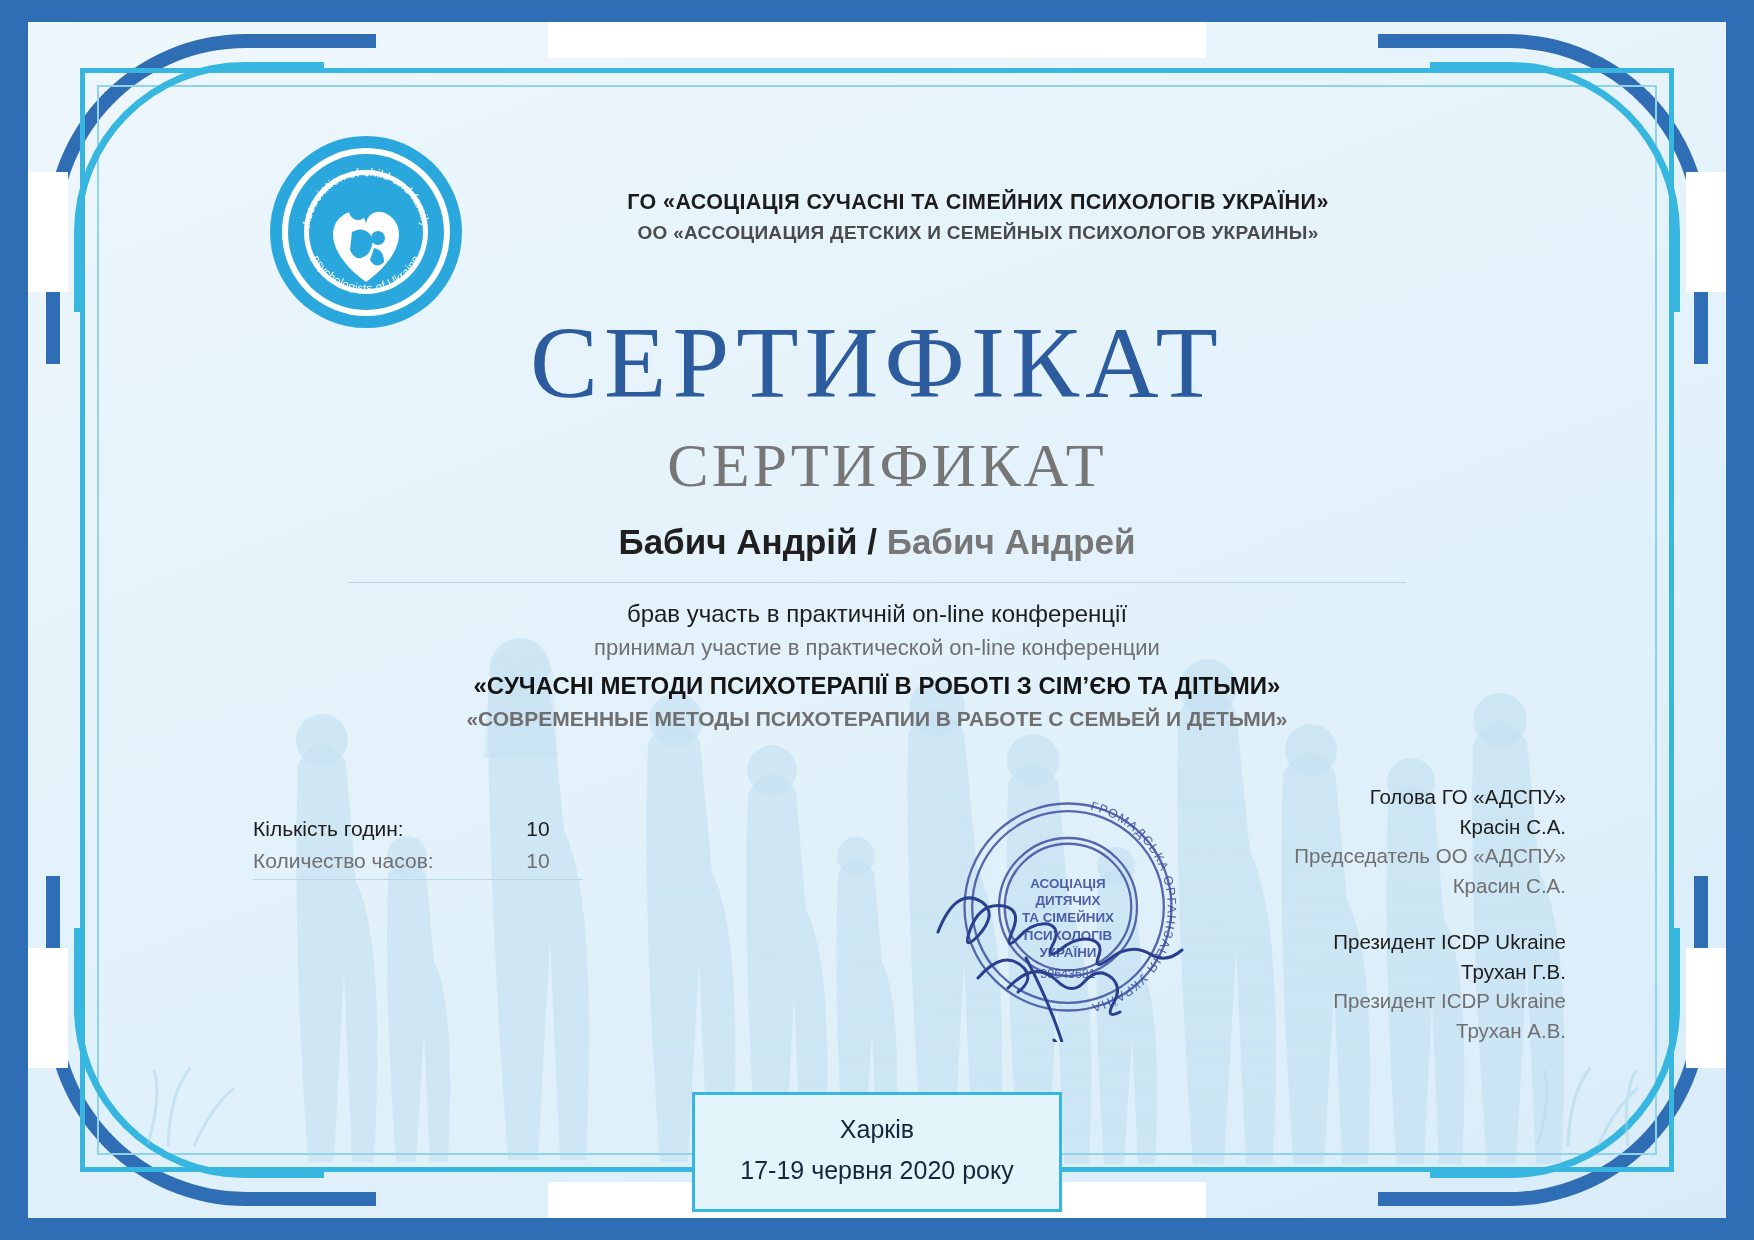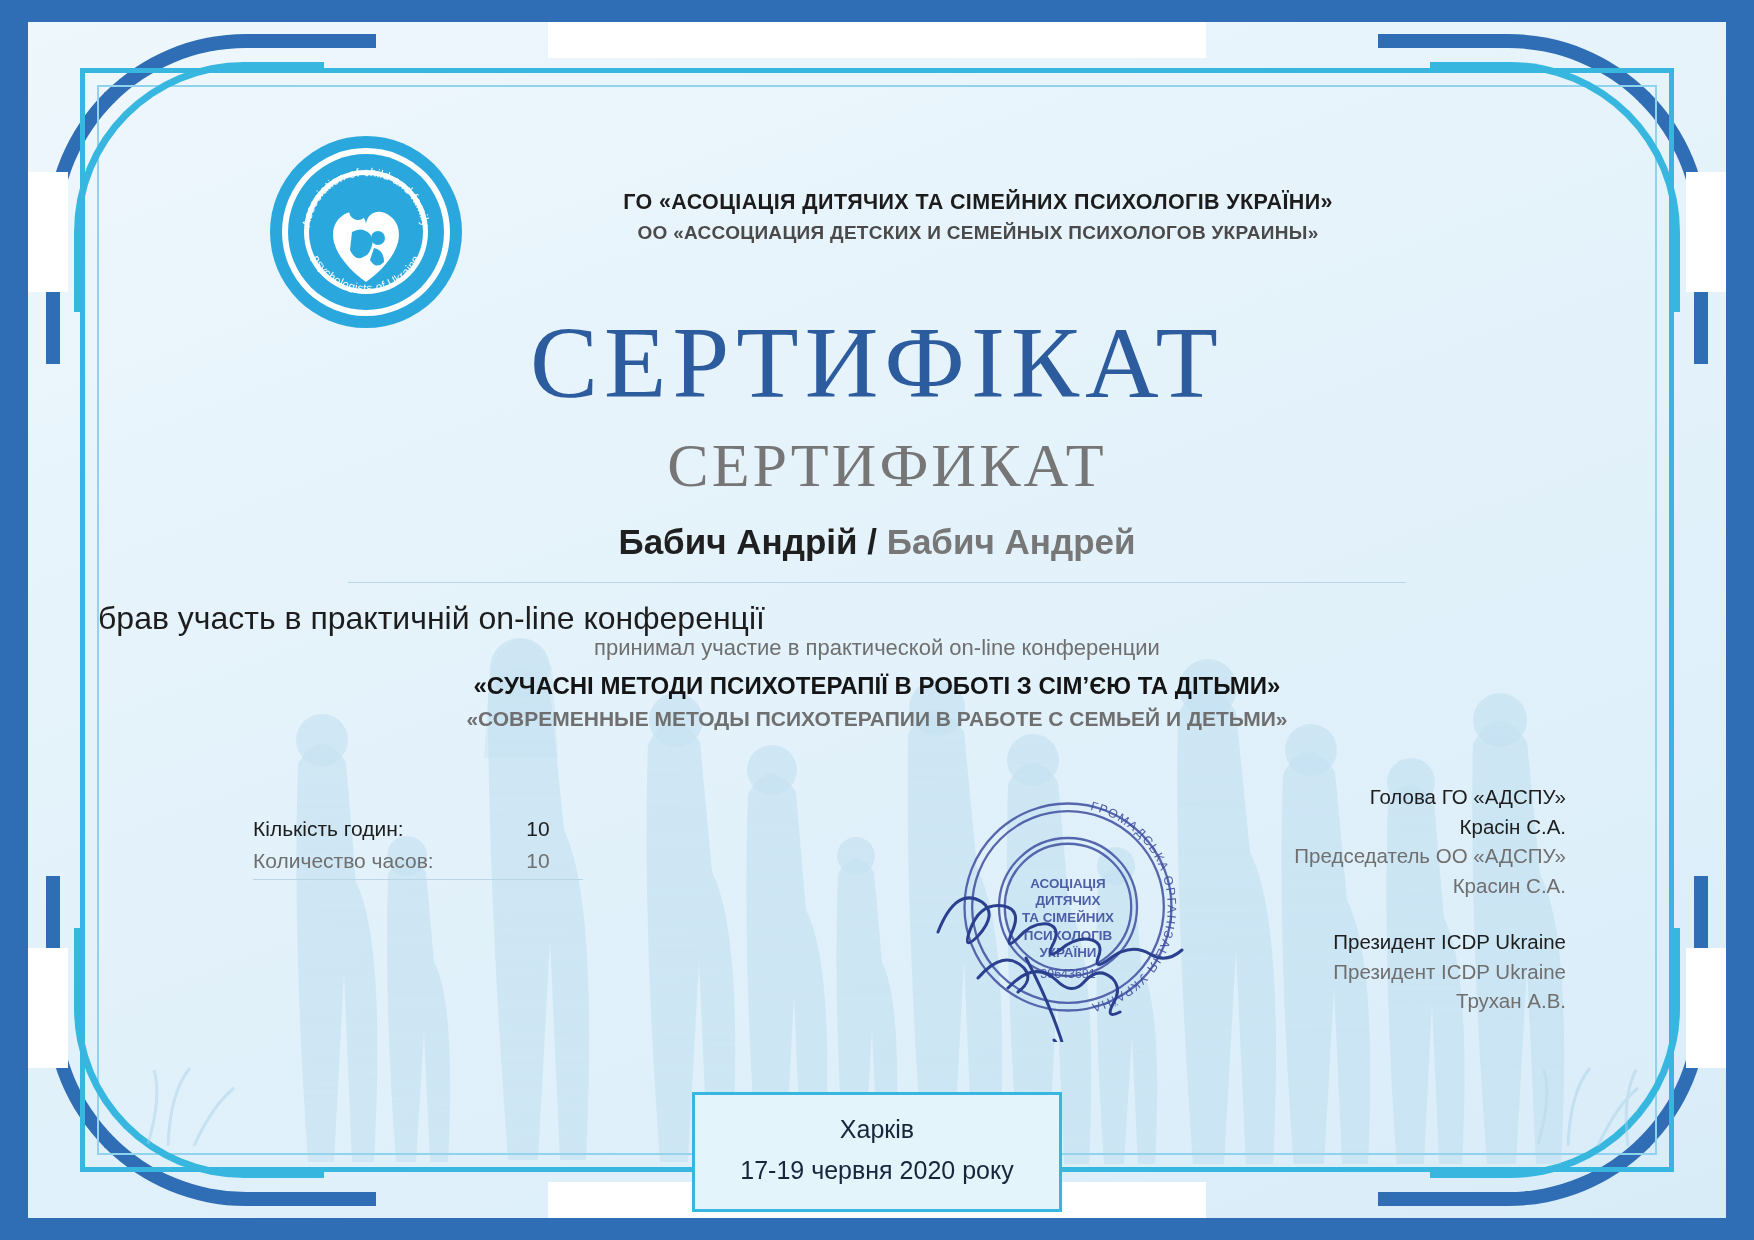--- a/index.html
+++ b/index.html
@@ -160,21 +160,21 @@
     position: absolute;
     left: 250px;
     right: 250px;
     top: 500px;
     height: 1px;
     background: #b9d6e6;
   }
 
   .line-ua-1 {
     position: absolute; left: 0; right: 0; top: 518px;
-    font-size: 32px; color: #1d1d1d;
+    text-align: center; font-size: 24px; color: #1d1d1d;
   }
   .line-ru-1 {
     position: absolute; left: 0; right: 0; top: 553px;
     text-align: center; font-size: 22px; color: #6f6f6f;
   }
   .line-ua-2 {
     position: absolute; left: 0; right: 0; top: 590px;
     text-align: center; font-size: 24px; font-weight: bold; color: #141414;
   }
   .line-ru-2 {
@@ -345,21 +345,21 @@
         <path id="arcBot" d="M40 100 a60 60 0 0 0 120 0" fill="none"></path>
         <text font-family="'Liberation Sans',sans-serif" font-size="11.5" fill="#ffffff" letter-spacing="0.4">
           <textPath href="#arcTop" startOffset="50%" text-anchor="middle">Association of child and family</textPath>
         </text>
         <text font-family="'Liberation Sans',sans-serif" font-size="11.5" fill="#ffffff" letter-spacing="0.4">
           <textPath href="#arcBot" startOffset="50%" text-anchor="middle">psychologists of Ukraine</textPath>
         </text>
       </svg>
 
       <div class="org-lines">
-        <div class="org-ua">ГО «АСОЦІАЦІЯ ДИТЯЧИХ ТА СІМЕЙНИХ ПСИХОЛОГІВ УКРАЇНИ»</div>
+        <div class="org-ua">ГО «АСОЦІАЦІЯ СУЧАСНІ ТА СІМЕЙНИХ ПСИХОЛОГІВ УКРАЇНИ»</div>
         <div class="org-ru">ОО «АССОЦИАЦИЯ ДЕТСКИХ И СЕМЕЙНЫХ ПСИХОЛОГОВ УКРАИНЫ»</div>
       </div>
 
       <div class="title-ua">СЕРТИФІКАТ</div>
       <div class="title-ru">СЕРТИФИКАТ</div>
 
       <div class="recipient">
         <span>Бабич Андрій</span>
         <span>/</span>
         <span class="ru">Бабич Андрей</span>
@@ -386,20 +386,21 @@
 
       <div class="signblock">
         <div class="grp1">
           <div>Голова ГО «АДСПУ»</div>
           <div>Красін С.А.</div>
           <div class="ru">Председатель ОО «АДСПУ»</div>
           <div class="ru">Красин С.А.</div>
         </div>
         <div class="grp2">
           <div>Президент  ICDP Ukraine</div>
+          <div>Трухан Г.В.</div>
           <div class="ru">Президент  ICDP Ukraine</div>
           <div class="ru">Трухан  А.В.</div>
         </div>
       </div>
 
       <svg class="stamp" viewBox="0 0 260 240">
         <g fill="none" stroke="#3f4fa0" stroke-width="2.4" opacity="0.85">
           <circle cx="130" cy="120" r="108"></circle>
           <circle cx="130" cy="120" r="100"></circle>
           <circle cx="130" cy="120" r="72"></circle>

